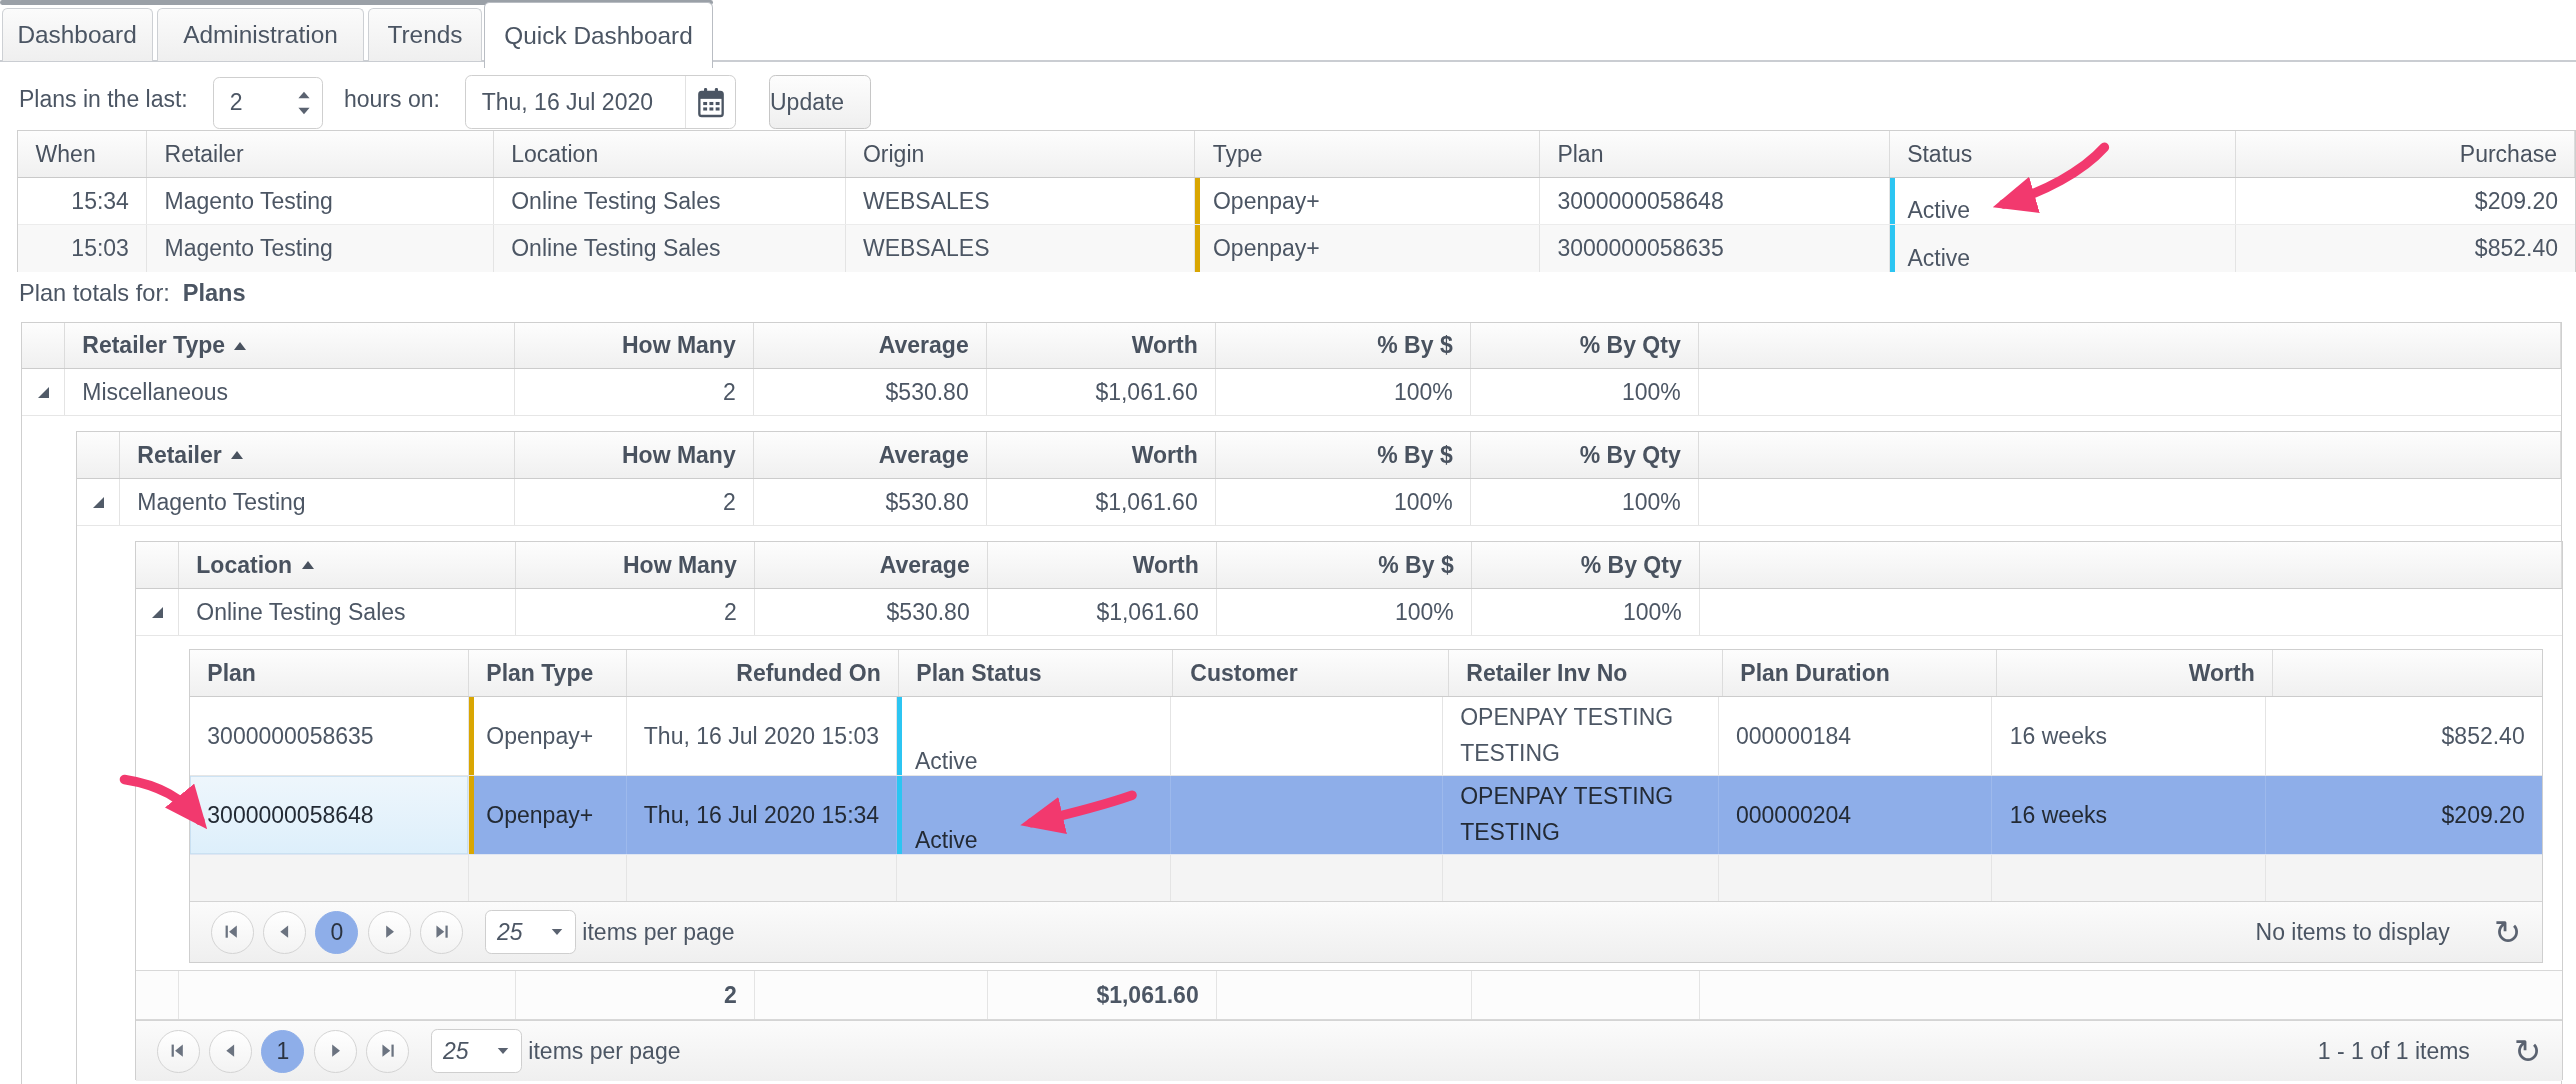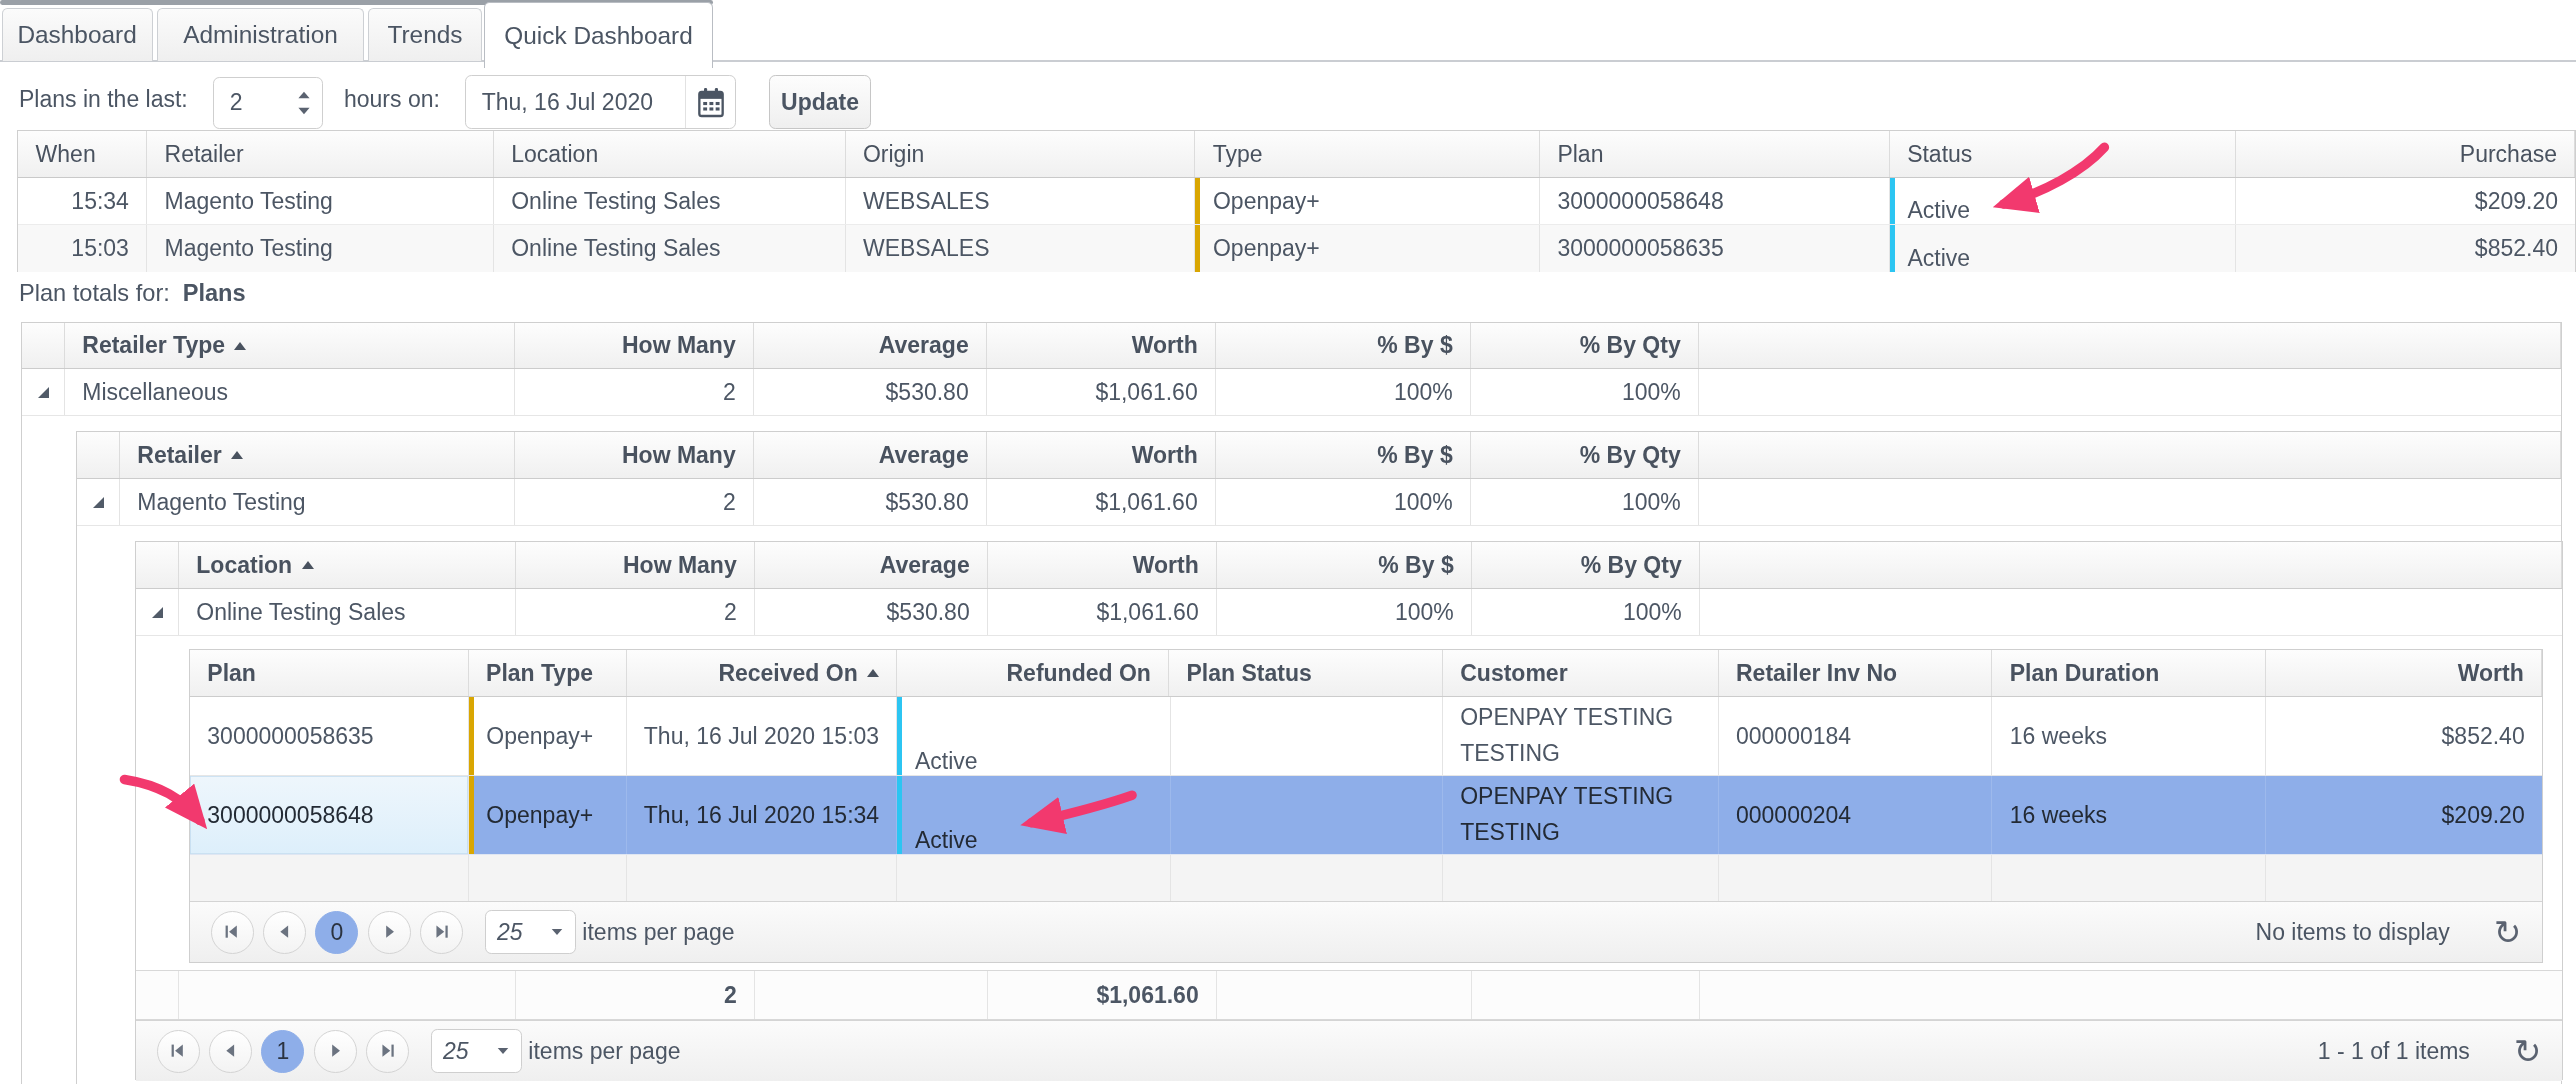--- a/index.html
+++ b/index.html
@@ -25,22 +25,22 @@
   .wrap{white-space:normal;line-height:1.55;}
   
   .tab{position:absolute;box-sizing:border-box;display:flex;align-items:center;justify-content:center;
        border:0.8px solid #cdd0d4;border-bottom:none;border-radius:5.5px 5.5px 0 0;
        background:linear-gradient(#fbfbfb,#efefef);color:#4b5563;font-size:24.4px;cursor:default;}
   .tab.on{background:#fff;border-color:#b9bdc3;z-index:3;}
   
   .inputbox{position:absolute;box-sizing:border-box;background:#fff;border:0.8px solid #cfcfcf;border-radius:6.3px;
             display:flex;align-items:center;}
   .btn{position:absolute;box-sizing:border-box;border:0.8px solid #c6c6c6;border-radius:6.3px;
-       background:linear-gradient(#fdfdfd,#efefef);display:flex;align-items:center;justify-content:center;
-       font-weight:700;color:#4b5563;}
+       background:linear-gradient(#fdfdfd,#efefef);display:flex;align-items:center;
+       font-weight:400;color:#4b5563;}
   
   .tri-up{width:0;height:0;border-left:7px solid transparent;border-right:7px solid transparent;border-bottom:8.7px solid #5a6270;}
   .tri-down{width:0;height:0;border-left:7px solid transparent;border-right:7px solid transparent;border-top:8.7px solid #5a6270;}
   .sort-asc{width:0;height:0;border-left:6.3px solid transparent;border-right:6.3px solid transparent;
             border-bottom:8.7px solid #49525f;margin-left:9.4px;display:inline-block;}
   .expand{width:0;height:0;border-bottom:11.8px solid #515b68;border-left:11.8px solid transparent;}
   
   .pager{position:absolute;box-sizing:border-box;display:flex;align-items:center;
          background:linear-gradient(#fbfbfb,#efefef);border-top:0.8px solid #d4d4d4;padding:0 20.5px;}
   .pbtn{width:41px;height:41px;border-radius:50%;border:0.8px solid #d4d4d4;background:linear-gradient(#fff,#f3f3f3);
@@ -395,24 +395,20 @@
   </div>
 
   <div class="gridbox" style="left:189px;top:649px;width:2354px;height:314px;">
     <div class="row hdr" style="height:47px;border-bottom:0.8px solid #cccccc;">
       <div class="cell b" style="width:279px;">
           <span>Plan</span>
         </div>
       <div class="cell b" style="width:158px;text-align:right;">
           <span>Plan Type</span>
         </div>
-      <div class="cell b r" style="width:271px;">
-        <span>Received On</span>
-          <span class="sort-asc"></span>
-      </div>
       <div class="cell b r" style="width:272px;">
           <span>Refunded On</span>
         </div>
       <div class="cell b" style="width:274px;">
           <span>Plan Status</span>
         </div>
       <div class="cell b" style="width:276px;">
           <span>Customer</span>
         </div>
       <div class="cell b" style="width:274px;">

